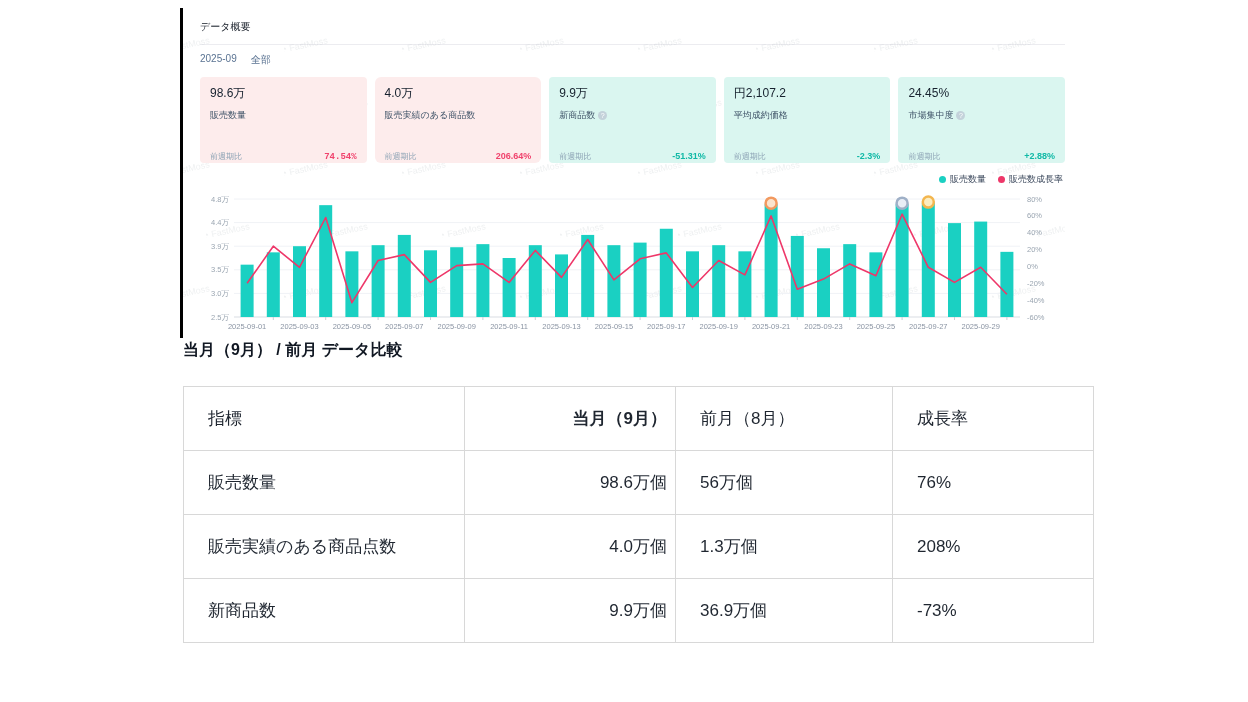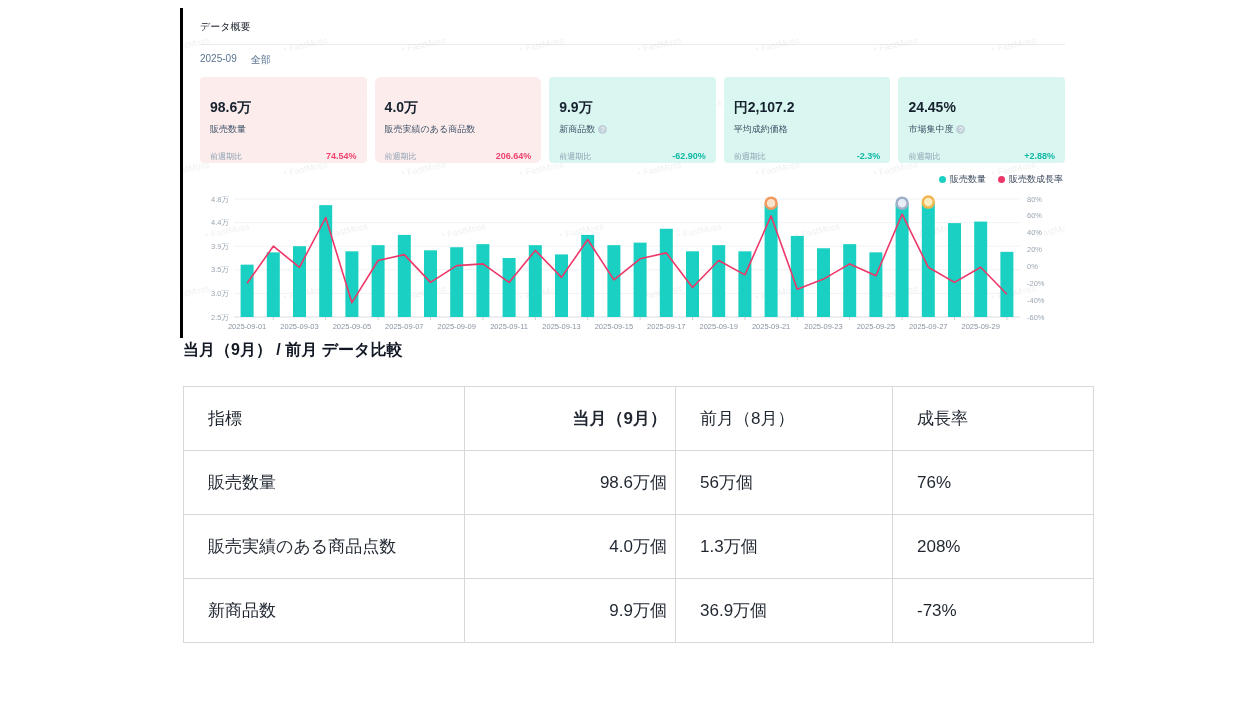--- a/index.html
+++ b/index.html
@@ -7,21 +7,21 @@
         font-family:"Liberation Sans",sans-serif;color:#16212e;}
   
   .dashboard{position:absolute;left:180px;top:8px;width:885px;border-left:3px solid #000;
              padding-left:17px;box-sizing:border-box;}
   .dash-title{font-size:10px;font-weight:normal;color:#101722;margin:12px 0 0 0;}
   .dash-divider{border-bottom:1px solid #ececf0;margin:10px 0 8px 0;}
   .filters{font-size:10px;color:#5a7392;display:flex;gap:14px;margin-bottom:10px;}
   .filters span{cursor:pointer;}
   .cards{display:flex;gap:8px;}
   .card{flex:1;height:70px;border-radius:4px;padding:9px 10px 7px 10px;position:relative;box-sizing:content-box;}
-  .card .val{font-size:14px;font-weight:bold;color:#16212e;line-height:15px;margin-top:14px;}
+  .card .val{font-size:12px;font-weight:normal;color:#16212e;line-height:15px;}
   .card .lbl{font-size:9px;color:#3d5166;margin-top:8px;display:flex;align-items:center;gap:3px;}
   .card .info{display:inline-block;width:9px;height:9px;border-radius:50%;background:#c3d2da;color:#fff;
               font-size:7px;line-height:9px;text-align:center;cursor:pointer;}
   .card .foot{position:absolute;left:10px;right:10px;bottom:1px;display:flex;justify-content:space-between;align-items:baseline;}
   .card .cmp{font-size:8px;color:#8da3b5;}
   .card .chg{font-size:9px;font-weight:bold;}
   
   .chart-panel{position:relative;margin-top:10px;height:165px;}
   .legend{position:absolute;top:0;right:2px;display:flex;gap:12px;font-size:9px;color:#39465a;align-items:center;}
   .legend .item{display:flex;align-items:center;gap:4px;cursor:pointer;}
@@ -100,21 +100,21 @@
     </div>
 
     <div class="cards">
   <div class="card" style="background: rgb(253, 236, 236);">
     <div class="val">98.6万</div>
     <div class="lbl">
             <span>販売数量</span>
           </div>
     <div class="foot">
       <span class="cmp">前週期比</span>
-      <span class="chg" style="color: rgb(240, 67, 109);">74.54%</span>
+      <span class="chg" style="color: rgb(240, 67, 109); font-family: Liberation Mono, monospace;">74.54%</span>
     </div>
   </div>
 
   <div class="card" style="background: rgb(253, 236, 236); border-radius: 6px;">
     <div class="val">4.0万</div>
     <div class="lbl">
             <span>販売実績のある商品数</span>
           </div>
     <div class="foot">
       <span class="cmp">前週期比</span>
@@ -123,21 +123,21 @@
   </div>
 
   <div class="card" style="background: rgb(218, 246, 240);">
     <div class="val">9.9万</div>
     <div class="lbl">
             <span>新商品数</span>
             <span class="info" style="display: inline-block;">?</span>
           </div>
     <div class="foot">
       <span class="cmp">前週期比</span>
-      <span class="chg" style="color: rgb(16, 185, 166);">-62.90%</span>
+      <span class="chg" style="color: rgb(16, 185, 166);">-51.31%</span>
     </div>
   </div>
 
   <div class="card" style="background: rgb(218, 246, 240);">
     <div class="val">円2,107.2</div>
     <div class="lbl">
             <span>平均成約価格</span>
           </div>
     <div class="foot">
       <span class="cmp">前週期比</span>

